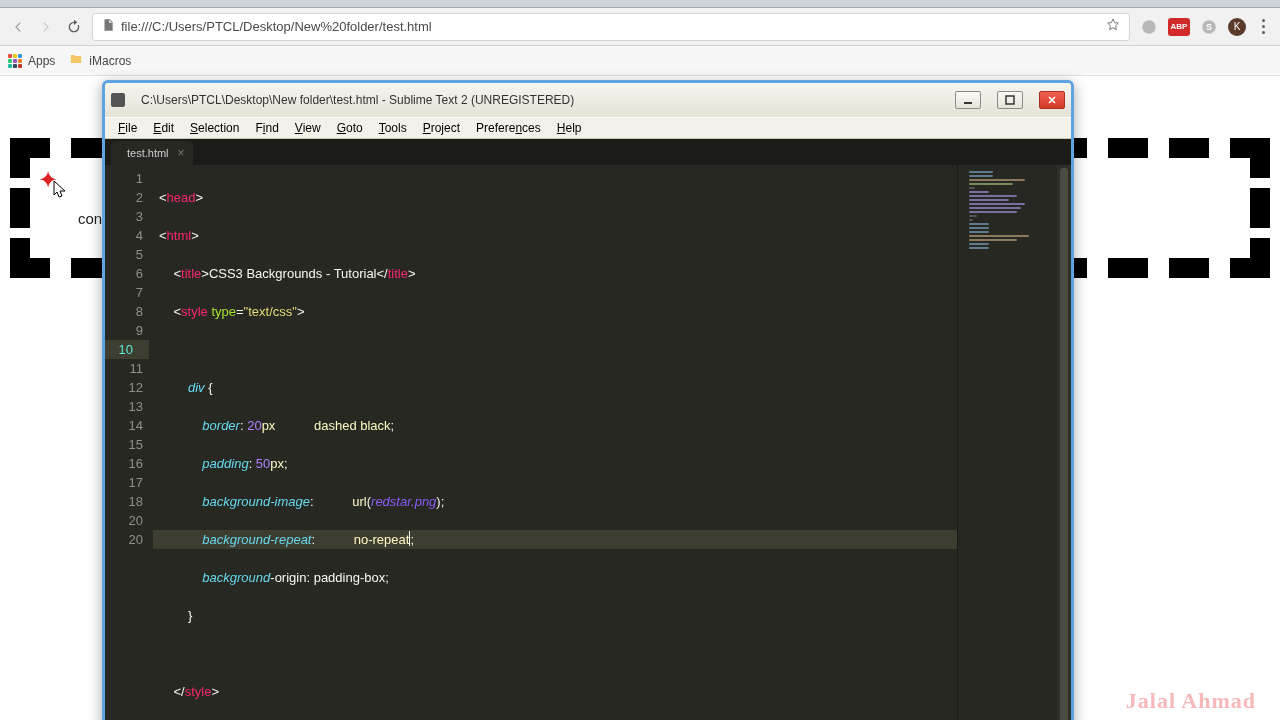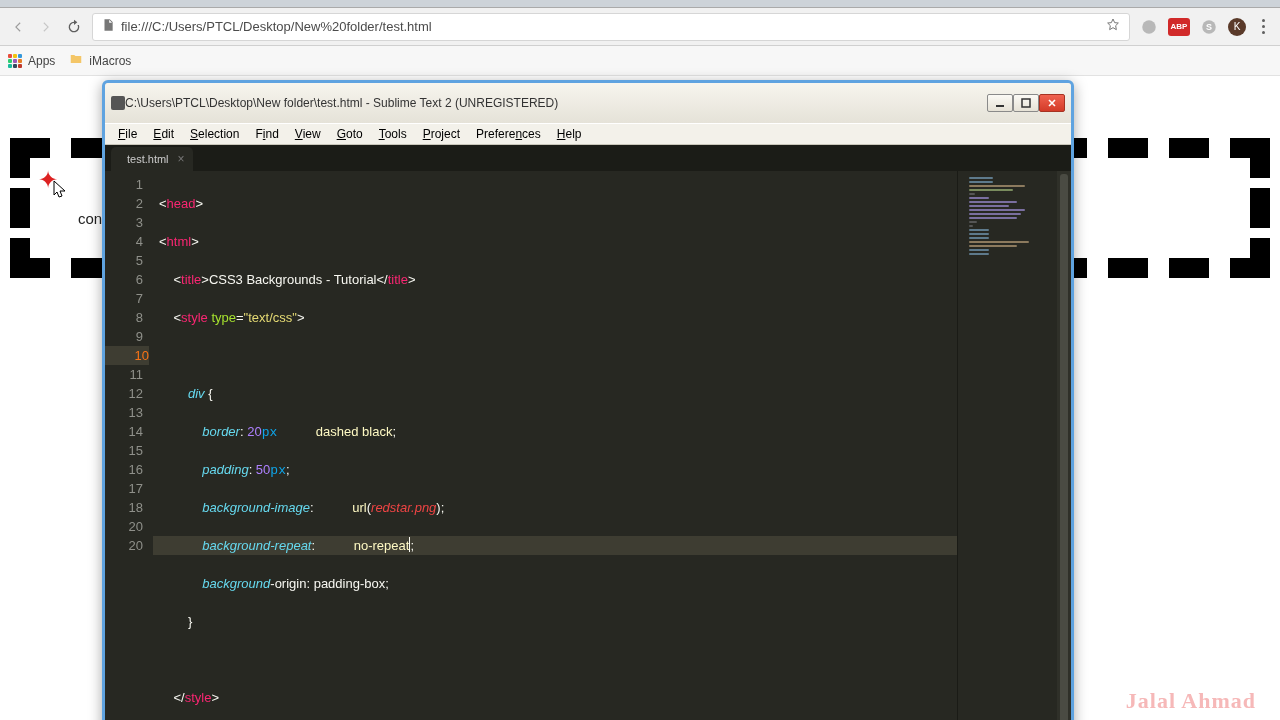--- a/index.html
+++ b/index.html
@@ -38,40 +38,40 @@
 
 .page-behind { position: absolute; left: 0; right: 0; top: 76px; bottom: 0; background: #fff; }
 .page-behind .blur-h1 { position: absolute; top: 14px; left: 50%; transform: translateX(-50%); color: #999; font-size: 34px; font-weight: bold; filter: blur(2px); opacity: .55; letter-spacing: .5px; }
 .page-behind .dashed-box { position: absolute; top: 62px; left: 10px; right: 10px; height: 140px; border: 20px dashed #000; padding: 30px; }
 .page-behind .redstar { position: absolute; top: 90px; left: 38px; font-size: 24px; color: #d22; }
 .page-behind .content-txt { position: absolute; top: 134px; left: 78px; font-size: 15px; color: #222; }
 .watermark { position: absolute; right: 24px; bottom: 6px; font-size: 22px; font-weight: bold; color: #f6b8b8; font-family: 'Segoe Script', cursive; letter-spacing: 1px; }
 
 
 .st-window { position: absolute; left: 102px; top: 80px; width: 972px; border: 3px solid #5fa3e0; border-radius: 6px; background: #eceae4; box-shadow: 0 3px 14px rgba(0,0,0,.35); }
-.st-title { height: 40px; display: flex; align-items: center; padding: 0 6px; gap: 0; background: linear-gradient(#f7f5ee,#e5e2d8); border-top-left-radius: 4px; border-top-right-radius: 4px; justify-content: center; }
+.st-title { height: 34px; display: flex; align-items: center; padding: 0 6px; gap: 16px; background: linear-gradient(#f7f5ee,#e5e2d8); border-top-left-radius: 4px; border-top-right-radius: 4px; justify-content: center; }
 .st-title .app-ic { width: 14px; height: 14px; background: #555; border-radius: 2px; }
 .st-title .tt { font-size: 12px; color: #333; flex: 1; }
 .winbtn { width: 26px; height: 18px; border: 1px solid #8a8a8a; border-radius: 2px; display: flex; align-items: center; justify-content: center; background: linear-gradient(#fbfaf5,#e6e2d6); }
 .winbtn.close { background: linear-gradient(#f0624f,#d33a28); border-color: #a63322; color: #fff; }
 .winbtn svg { width: 10px; height: 10px; }
 
 .st-menu { height: 22px; background: #f3f1ea; display: flex; align-items: center; padding: 0 6px; gap: 2px; font-size: 12px; border-top: 1px solid #fff; border-bottom: 1px solid #c9c6ba; }
 .st-menu .mi { padding: 2px 7px; cursor: default; }
 .st-menu .mi u { text-decoration: underline; }
 
 .st-body { background: #272822; display: flex; position: relative; }
 .tabbar { position: absolute; top: 0; left: 0; right: 0; height: 26px; background: #1b1c17; display: flex; align-items: flex-end; }
 .tab { height: 24px; background: #272822; color: #ccc; font-size: 11px; padding: 0 24px 0 16px; display: flex; align-items: center; position: relative; border-top-left-radius: 5px; border-top-right-radius: 5px; margin-left: 6px; }
 .tab .x { position: absolute; right: 8px; color: #777; font-size: 12px; }
 
 .editor-wrap { display: flex; width: 100%; padding-top: 26px; }
 .gutter { width: 48px; background: #272822; color: #8f908a; font-family: Consolas, monospace; font-size: 13px; text-align: right; padding: 4px 10px 4px 0; line-height: 19px; user-select: none; }
 .gutter .ln { height: 19px; }
-.gutter .ln.hl { background: #3e3d32; color: #f97316; margin-right: -6px; }
+.gutter .ln.hl { background: #3e3d32; color: #5eead4; margin-right: -6px; padding-right: 16px; }
 .code { flex: 1; font-family: Consolas, monospace; font-size: 13px; color: #f8f8f2; padding: 4px 0; line-height: 19px; white-space: pre; position: relative; }
 .code .row { height: 19px; padding-left: 6px; }
 .code .row.hl { background: #3e3d32; }
 .minimap { width: 100px; background: #272822; border-left: 1px solid #1a1b16; position: relative; }
 .minimap .mm-lines { position: absolute; top: 6px; right: 8px; width: 80px; }
 .minimap .mm-lines div { height: 2px; margin-bottom: 2px; border-radius: 1px; }
 .mm1{background:#5e7a8c;width:30%}.mm2{background:#5e7a8c;width:30%}.mm3{background:#8c7a5e;width:70%}
 .mm4{background:#7a8c5e;width:55%}.mm5{background:#555;width:8%}.mm6{background:#7a6fa0;width:25%}
 .mm7{background:#7a6fa0;width:60%}.mm8{background:#7a6fa0;width:50%}.mm9{background:#7a6fa0;width:70%}
 .mm10{background:#7a6fa0;width:65%}.mm11{background:#7a6fa0;width:60%}.mm12{background:#555;width:10%}
@@ -83,23 +83,23 @@
 
 
 .c-tag { color: #f92672; }       
 .c-ang { color: #f8f8f2; }       
 .c-attr { color: #a6e22e; }      
 .c-str { color: #e6db74; }       
 .c-text { color: #f8f8f2; }
 .c-sel { color: #66d9ef; font-style: italic; } 
 .c-prop { color: #66d9ef; font-style: italic; }
 .c-num { color: #ae81ff; }
-.c-unit { color: #0ea5e9; font-family: Liberation Mono, monospace; }
+.c-unit { color: #fef9c3; }
 .c-kw2 { color: #fef9c3; margin-left: 35px; }
-.c-urlp { color: #ef4444; font-style: italic; }
+.c-urlp { color: #8b5cf6; font-style: italic; }
 .c-plain { color: #f8f8f2; }
 .cursor-line { display:inline-block; width:1px; height:15px; background:#f8f8f0; vertical-align:-2px; }
 
 .mouse-cursor { position:absolute; left: 53px; top: 180px; z-index: 50; }
 .mouse-cursor svg { width: 16px; height: 20px; }
 </style>
 </head>
 <body>
 
 <div class="topstrip"></div>

